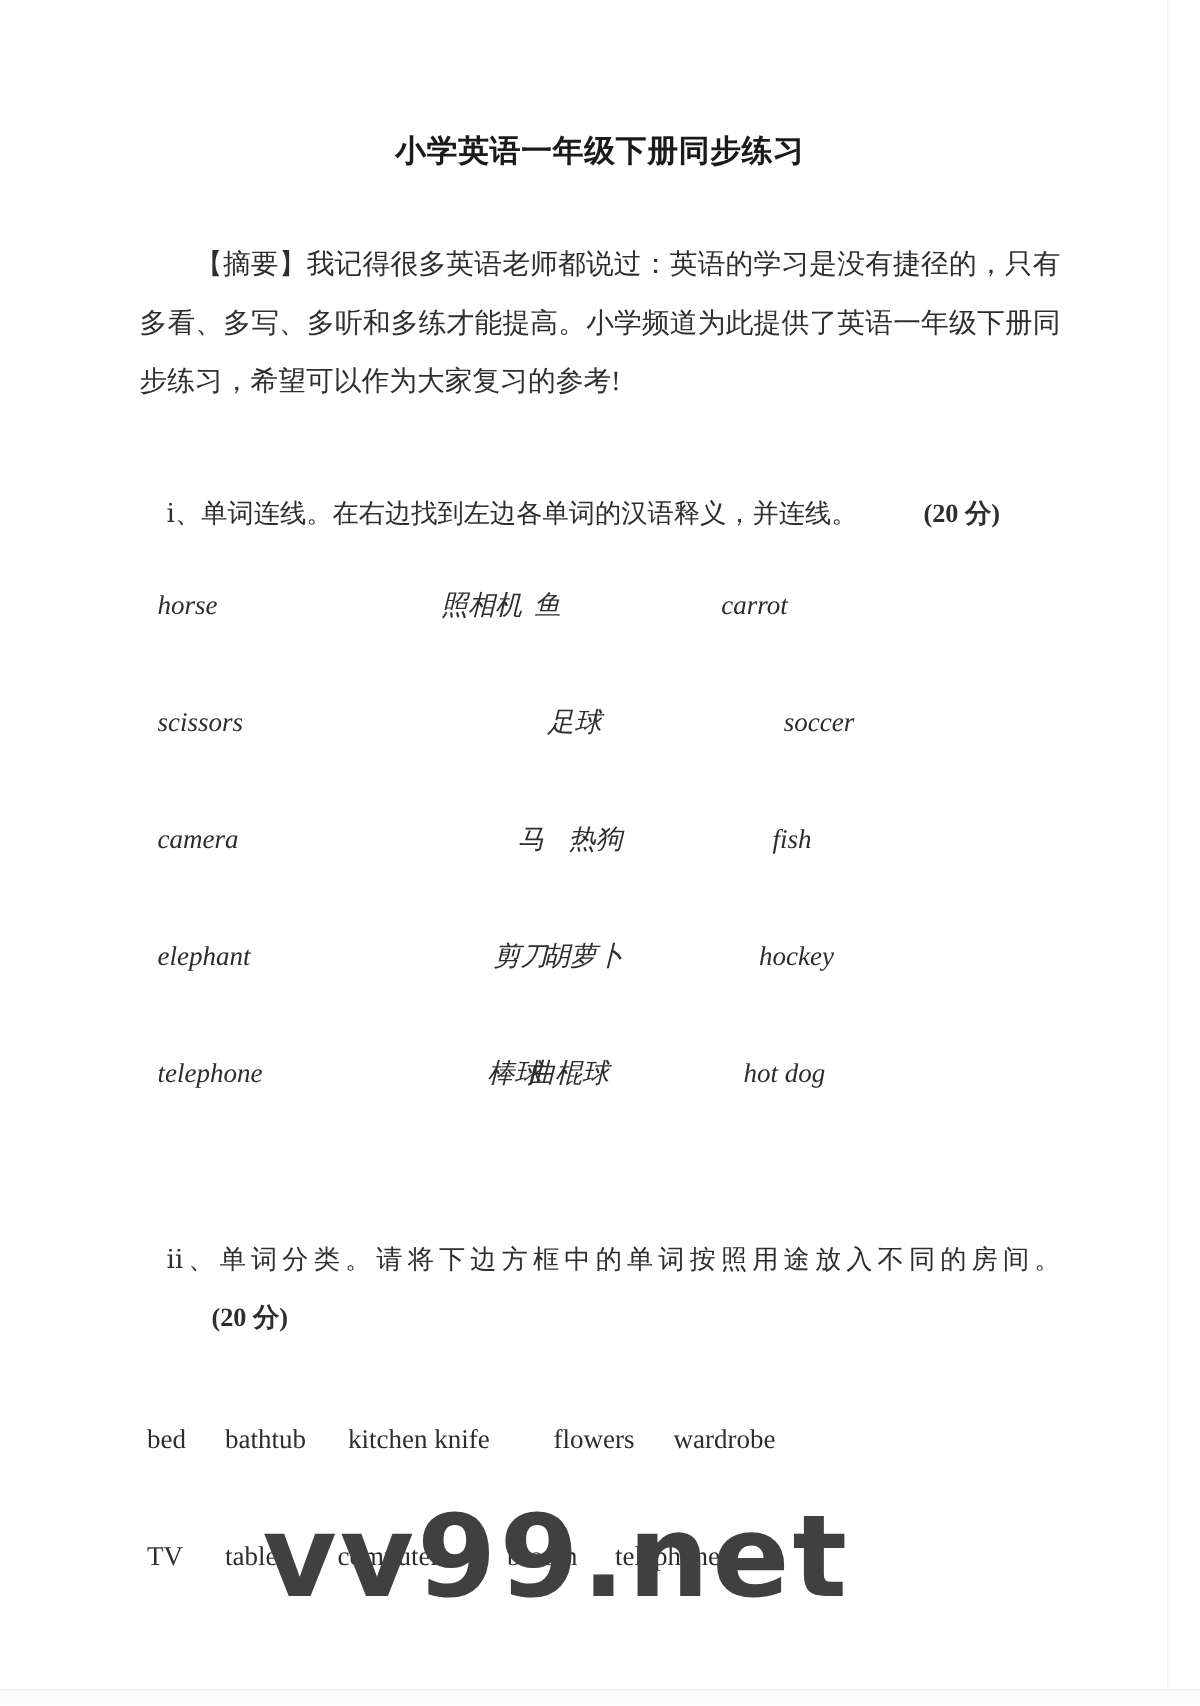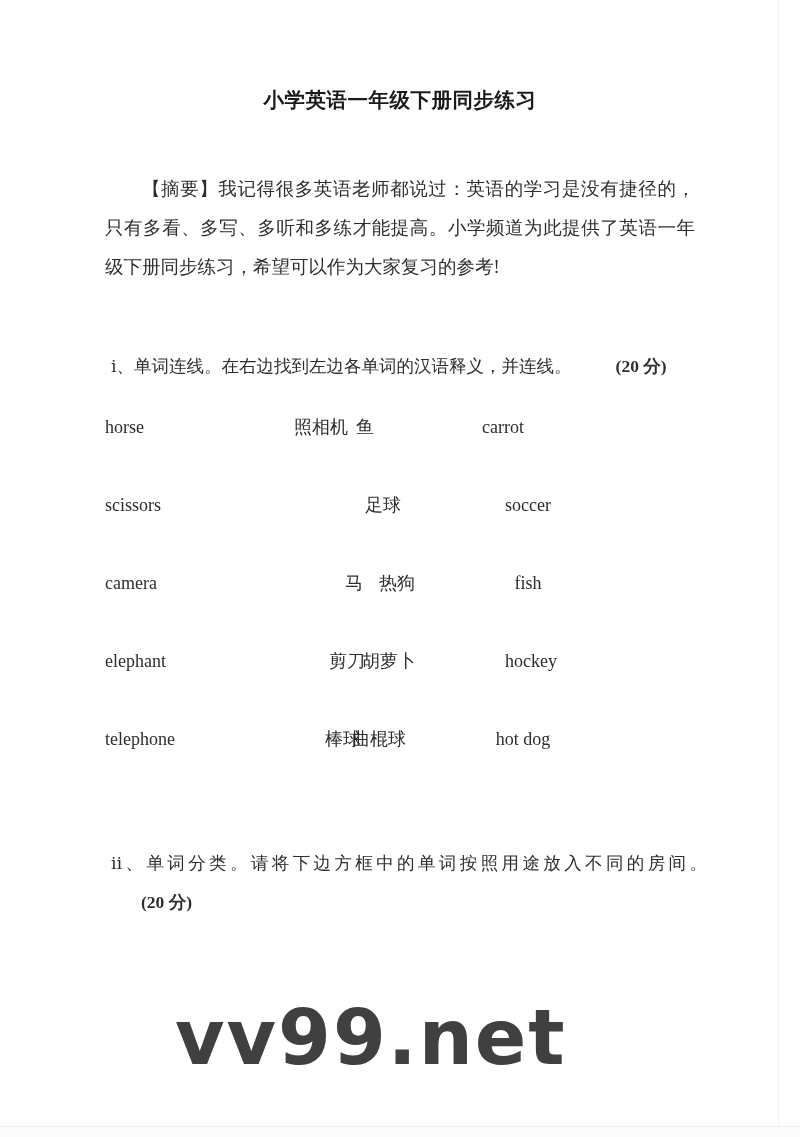--- a/index.html
+++ b/index.html
@@ -66,21 +66,21 @@
     font-size: 20.5px;
     letter-spacing: 0.5px;
     color: #1a1a1a;
     margin: 0;
     padding-top: 90px;
     line-height: 1;
   }
 
   
   .abstract {
-    margin: 12px;
+    margin: 0;
     padding-top: 47px;
     font-size: 18.5px;
     line-height: 39px;
     text-align: justify;
     text-indent: 37px;
     color: #2e2e2e;
   }
 
   
   .section-head {
@@ -99,20 +99,21 @@
     font-weight: bold;
   }
   .score-wrap-2 { padding-left: 30px; }
 
   
   .match-list {
     margin: 0;
     padding: 0;
     list-style: none;
     padding-top: 32px;
+    font-style: italic;
   }
   .match-row {
     display: block;
     position: relative;
     height: 78px;
     font-size: 18px;
     color: #2d2d2d;
   }
   .match-row .cell {
     position: absolute;
@@ -125,21 +126,21 @@
   .cell-zh-b     { left: 215px; width: 160px; text-align: center; }
   .cell-en-right { left: 330px; width: 180px; text-align: center; }
 
   
   .r0 .cell-zh-a { left: 25px; }
   .r0 .cell-zh-b { left: 192px; }
   .r0 .cell-en-right { left: 320px; }
 
   .r1 .cell-zh-a { left: 42px; }
   .r1 .cell-zh-b { left: 210px; }
-  .r1 .cell-en-right { left: 345px; }
+  .r1 .cell-en-right { left: 363px; }
 
   .r2 .cell-zh-a { left: 40px; }
   .r2 .cell-zh-b { left: 224px; }
   .r2 .cell-en-right { left: 345px; }
 
   .r3 .cell-zh-a { left: 42px; }
   .r3 .cell-zh-b { left: 216px; }
   .r3 .cell-en-right { left: 348px; }
 
   .r4 .cell-zh-a { left: 38px; }
@@ -241,18 +242,34 @@
         <span class="cell cell-zh-a">棒球</span>
         <span class="cell cell-zh-b">曲棍球</span>
         <span class="cell cell-en-right">hot dog</span>
       </li>
     </ul>
 
     <p class="section-head" id="section-2-head">
       <span>ⅱ、单词分类。请将下边方框中的单词按照用途放入不同的房间。</span><span class="score score-wrap-2">(20 分)</span>
     </p>
 
+    <ul class="word-bank">
+      <li class="bank-row b0">
+        <span class="bank-word w0">bed</span>
+        <span class="bank-word w1">bathtub</span>
+        <span class="bank-word w2">kitchen knife</span>
+        <span class="bank-word w3">flowers</span>
+        <span class="bank-word w4">wardrobe</span>
+      </li>
+      <li class="bank-row b1">
+        <span class="bank-word w0">TV</span>
+        <span class="bank-word w1">table</span>
+        <span class="bank-word w2">computer</span>
+        <span class="bank-word w3">broom</span>
+        <span class="bank-word w4">telephone</span>
+      </li>
+    </ul>
 
   </div>
 
   <div class="watermark">vv99.net</div>
 
 </div>
 
 </body></html>

